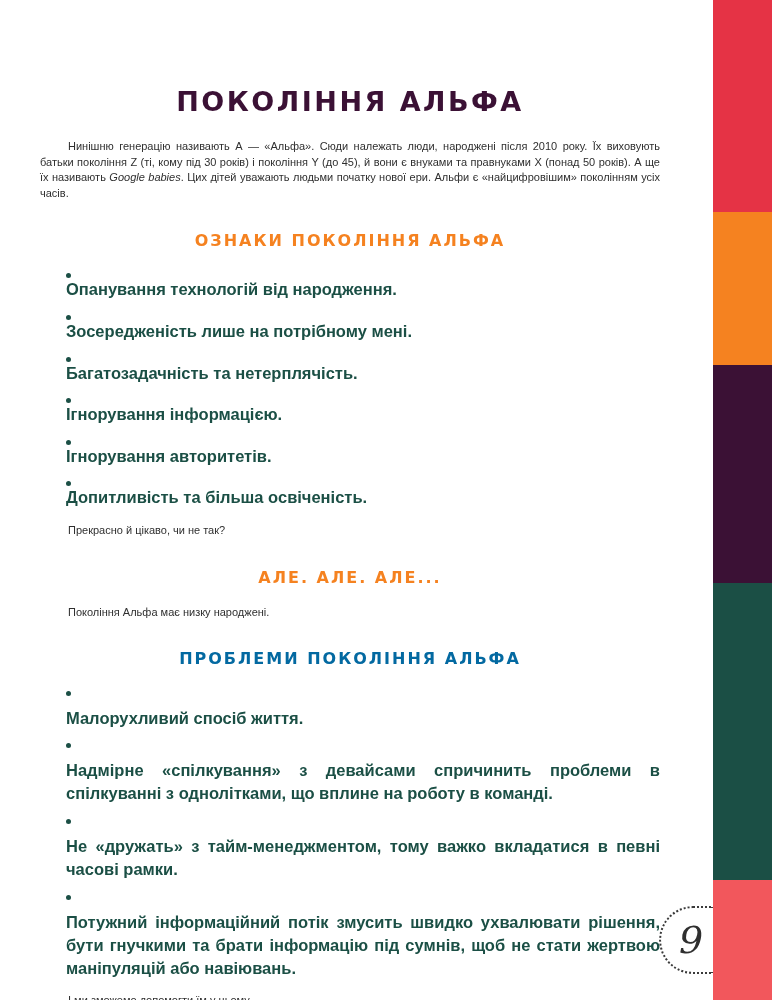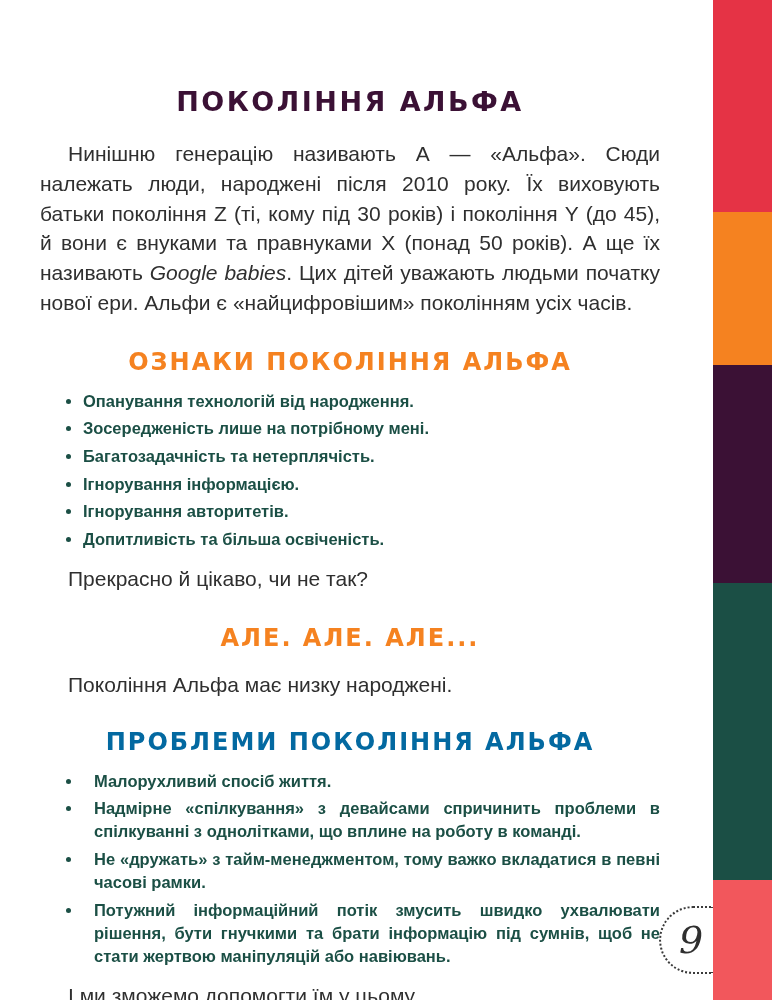--- a/index.html
+++ b/index.html
@@ -35,48 +35,49 @@
     margin-top: 86px;
     text-align: center;
     font-family: "DejaVu Sans", sans-serif;
     font-size: 27px; font-weight: 700;
     letter-spacing: 2.5px;
     color: #3b1135;
   }
   .heading {
     text-align: center;
     font-family: "DejaVu Sans", sans-serif;
-    font-size: 24px; font-weight: 700;
+    font-size: 16px; font-weight: 700;
     letter-spacing: 2px;
   }
   .heading.orange { color: #f58220; }
   .heading.plum { color: #0369a1; }
   .h-signs { margin-top: 30px; }
   .h-but { margin-top: 30px; }
   .h-problems { margin-top: 28px; }
 
   .body-p {
-    font-size: 21px; line-height: 1.42;
+    font-size: 11px; line-height: 1.42;
     text-align: justify;
   }
   .indent { text-indent: 28px; }
   .intro { margin-top: 22px; }
   .intro em { font-style: italic; }
   .closing { margin-top: 13px; }
   .but-text { margin-top: 18px; text-align: left; }
 
   ul.bullets {
     list-style: none;
     margin-top: 14px;
     padding-left: 26px;
   }
   ul.bullets li {
     display: flex;
     align-items: flex-start;
     margin-bottom: 4.5px;
+    flex-direction: column;
   }
   .dot {
     flex: 0 0 5px;
     width: 5px; height: 5px;
     border-radius: 50%;
     background: #1b4f45;
     margin-top: 9px;
     margin-right: 12px;
   }
   .li-text {

